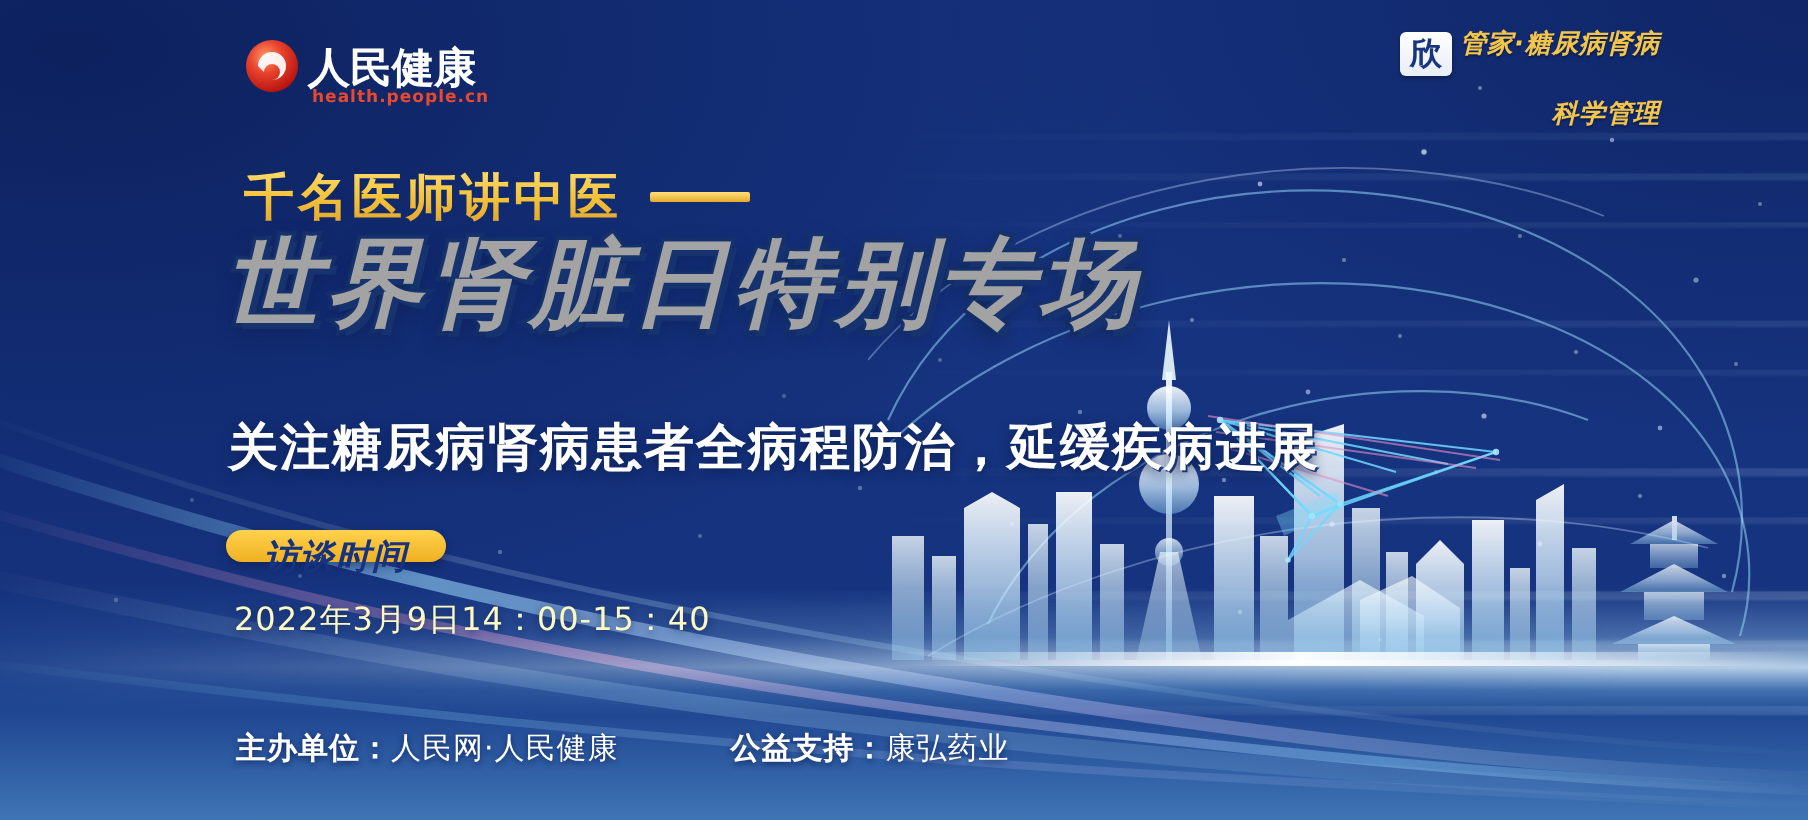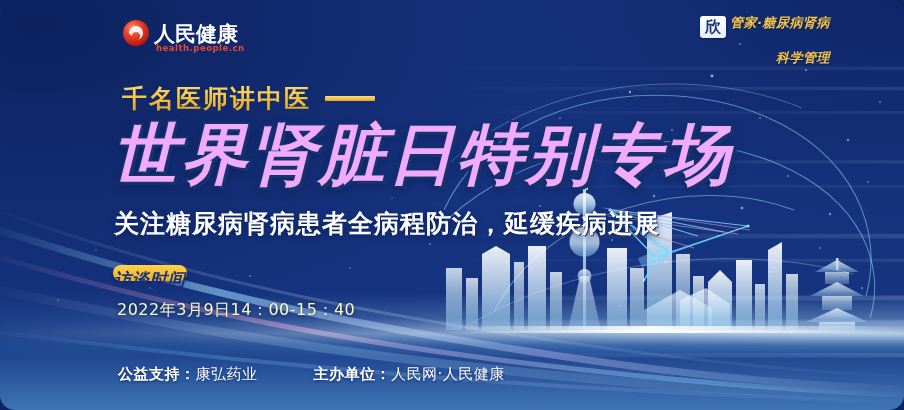--- a/index.html
+++ b/index.html
@@ -10,21 +10,20 @@
   body {
     font-family: "DejaVu Sans", "Liberation Sans", sans-serif;
   }
 
   .banner {
     position: relative;
     width: 904px;
     height: 410px;
     overflow: hidden;
     background: #16337f;
-    border-radius: 15px;
   }
 
   
   .bg-base {
     position: absolute;
     inset: 0;
     background:
       radial-gradient(120% 90% at 78% 88%, #7fc4ef 0%, #4a93d8 16%, #2a63b4 34%, #1b4193 52%, #16337f 70%),
       linear-gradient(160deg, #17367f 0%, #15317c 40%, #1b4persistent 41%);
     background-color: #16337f;
@@ -159,26 +158,26 @@
   }
   .kicker-dash {
     width: 50px; height: 5px;
     background: linear-gradient(#ffe07a, #e6a92c);
     border-radius: 1px;
   }
 
   .headline {
     position: absolute;
     left: 112px; top: 110px;
-    font-size: 66px;
+    font-size: 48px;
     font-weight: bold;
     font-style: italic;
     letter-spacing: 3px;
     white-space: nowrap;
-    color: #f0abfc;
+    color: #a3a3a3;
     -webkit-text-stroke: 4px #16336f;
     paint-order: stroke fill;
     text-shadow:
        3px 3px 0 #16336f,
       -1px -1px 0 #16336f,
        0 4px 10px rgba(8,22,66,.55);
   }
 
   .subline {
     position: absolute;
@@ -188,21 +187,21 @@
     letter-spacing: 1px;
     color: #ffffff;
     white-space: nowrap;
     text-shadow: 0 2px 6px rgba(10,28,80,.85), 1px 1px 0 rgba(20,50,120,.9);
   }
 
   .time-pill {
     position: absolute;
     left: 113px; top: 265px;
     height: 16px;
-    padding: 0 1px;
+    padding: 0 19px;
     border-radius: 15px;
     background: linear-gradient(#ffd24d, #f0b022);
     color: #16337f;
     font-size: 17px;
     font-weight: bold;
     font-style: italic;
     letter-spacing: 1px;
     line-height: 29px;
     white-space: nowrap;
     box-shadow: 0 2px 5px rgba(8,22,66,.45);
@@ -475,22 +474,22 @@
 
   <div class="headline">世界肾脏日特别专场</div>
 
   <div class="subline">关注糖尿病肾病患者全病程防治，延缓疾病进展</div>
 
   <div class="time-pill">访谈时间</div>
   <div class="time-value">2022年3月9日14：00-15：40</div>
 
   <div class="footer">
     <div class="foot-group">
+      <span class="foot-label">主办单位：</span>
+      <span class="foot-value">人民网·人民健康</span>
+    </div>
+    <div class="foot-group">
       <span class="foot-label">公益支持：</span>
       <span class="foot-value">康弘药业</span>
     </div>
-    <div class="foot-group">
-      <span class="foot-label">主办单位：</span>
-      <span class="foot-value">人民网·人民健康</span>
-    </div>
   </div>
 
 </div>
 
 </body></html>

